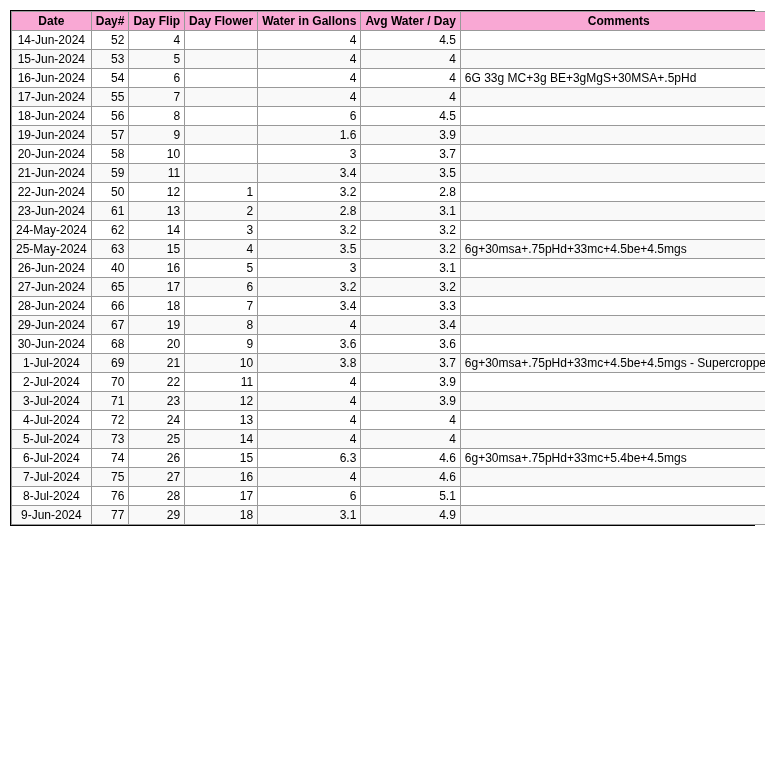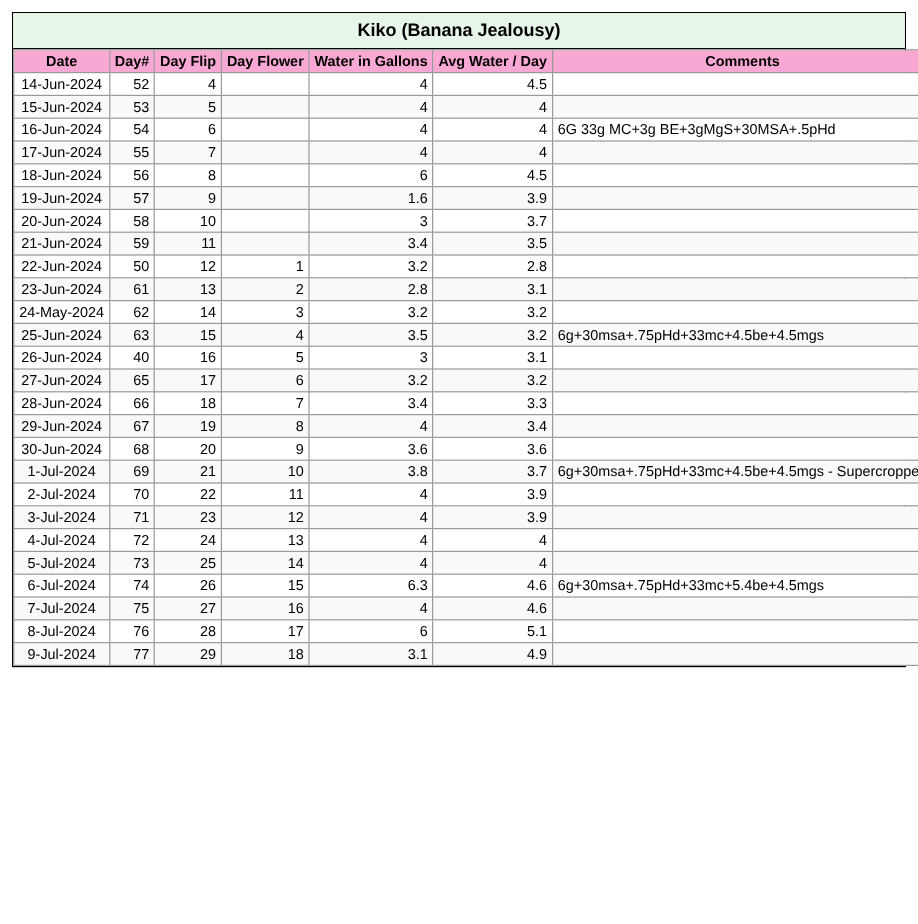--- a/index.html
+++ b/index.html
@@ -57,21 +57,20 @@
     .col-flip { width: 38px; }
     .col-flower { width: 38px; }
     .col-water { width: 52px; }
     .col-avg   { width: 46px; }
     .col-comments { width: auto; }
   </style>
 </head>
 <body>
 
 <div class="spreadsheet-container">
-  <div class="title-row">Kiko (Banana Jealousy)</div>
   <table>
     <thead>
       <tr>
         <th class="col-date">
           <span>Date</span>
         </th>
         <th class="col-day">
           <span>Day#</span>
         </th>
         <th class="col-flip">
@@ -185,21 +184,21 @@
         <tr>
           <td class="date-col col-date">24-May-2024</td>
           <td class="col-day">62</td>
           <td class="col-flip">14</td>
           <td class="col-flower">3</td>
           <td class="col-water">3.2</td>
           <td class="col-avg">3.2</td>
           <td class="comment-col col-comments"></td>
         </tr>
         <tr>
-          <td class="date-col col-date">25-Jun-2024</td>
+          <td class="date-col col-date">25-May-2024</td>
           <td class="col-day">63</td>
           <td class="col-flip">15</td>
           <td class="col-flower">4</td>
           <td class="col-water">3.5</td>
           <td class="col-avg">3.2</td>
           <td class="comment-col col-comments">6g+30msa+.75pHd+33mc+4.5be+4.5mgs</td>
         </tr>
         <tr>
           <td class="date-col col-date">26-Jun-2024</td>
           <td class="col-day">40</td>
@@ -311,21 +310,21 @@
         <tr>
           <td class="date-col col-date">8-Jul-2024</td>
           <td class="col-day">76</td>
           <td class="col-flip">28</td>
           <td class="col-flower">17</td>
           <td class="col-water">6</td>
           <td class="col-avg">5.1</td>
           <td class="comment-col col-comments"></td>
         </tr>
         <tr>
-          <td class="date-col col-date">9-Jul-2024</td>
+          <td class="date-col col-date">9-Jun-2024</td>
           <td class="col-day">77</td>
           <td class="col-flip">29</td>
           <td class="col-flower">18</td>
           <td class="col-water">3.1</td>
           <td class="col-avg">4.9</td>
           <td class="comment-col col-comments"></td>
         </tr>
       </tbody>
   </table>
 </div>

